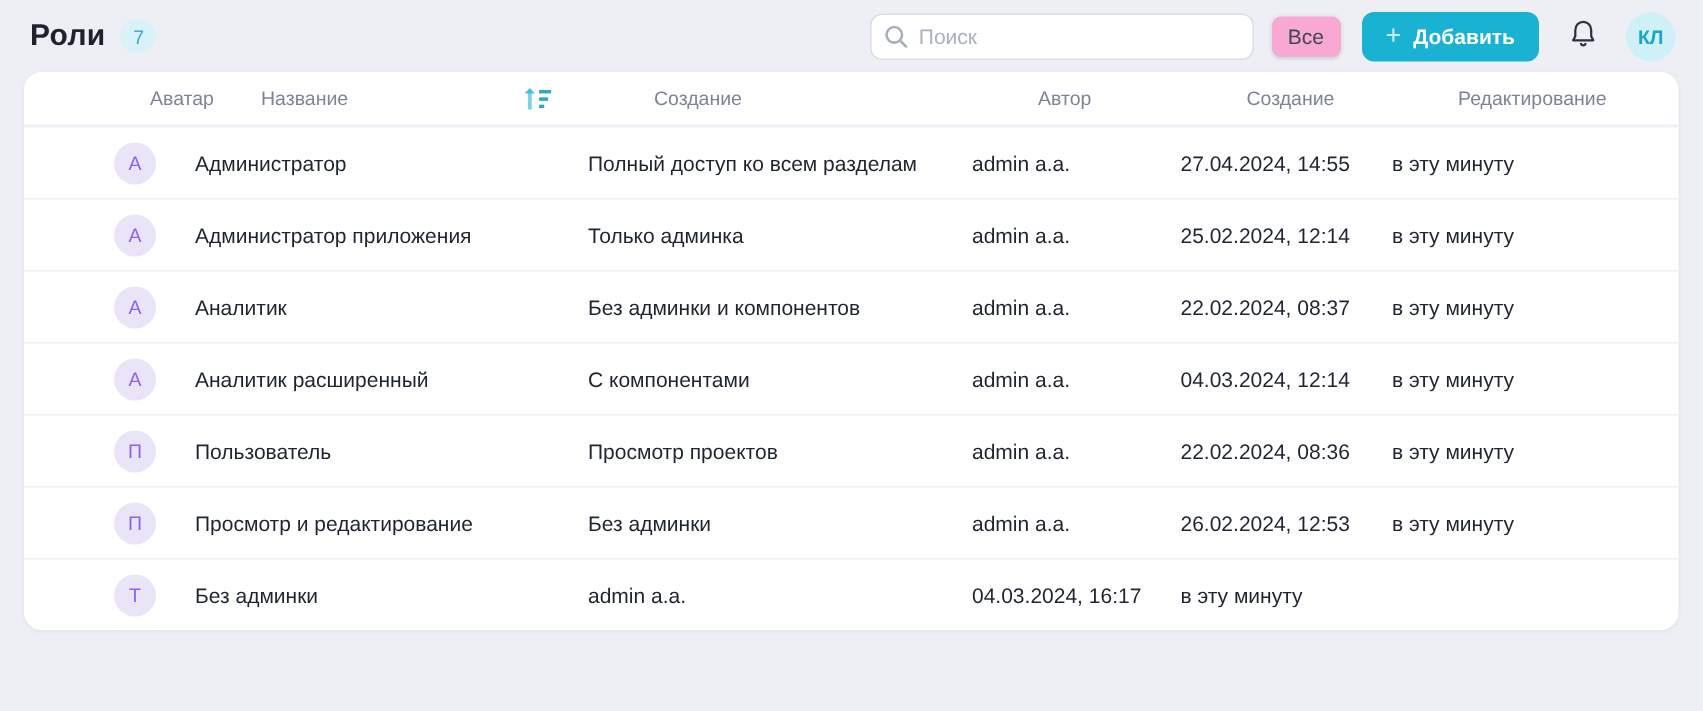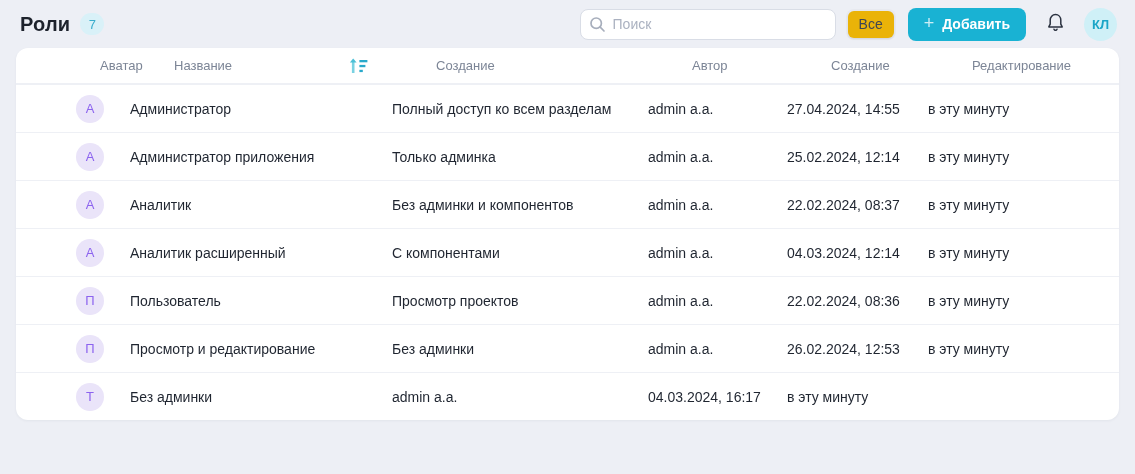--- a/index.html
+++ b/index.html
@@ -46,21 +46,21 @@
     display:flex; align-items:center;
     background:#e7e9ef; border-radius:8px; padding:2px;
     height:31px;
   }
   .seg-btn {
     border:none; background:transparent; cursor:pointer;
     height:27px; padding:0 11px; border-radius:6px;
     font-size:14px; color:#4a5260; font-family:inherit;
     display:flex; align-items:center;
   }
-  .seg-btn.selected { background:#eab308; color:#3f4654; box-shadow:0 1px 2px rgba(30,40,60,.10); }
+  .seg-btn.selected { background:#f9a8d4; color:#3f4654; box-shadow:0 1px 2px rgba(30,40,60,.10); }
 
   .add-button {
     border:none; cursor:pointer;
     height:33px; padding:0 16px; margin-left:2px;
     background:#19b2d3; border-radius:8px;
     color:#fff; font-size:14px; font-weight:700; font-family:inherit;
     display:flex; align-items:center; gap:8px;
   }
   .add-plus { font-size:18px; font-weight:400; color:rgba(255,255,255,.78); line-height:1; margin-top:-2px; }
 

